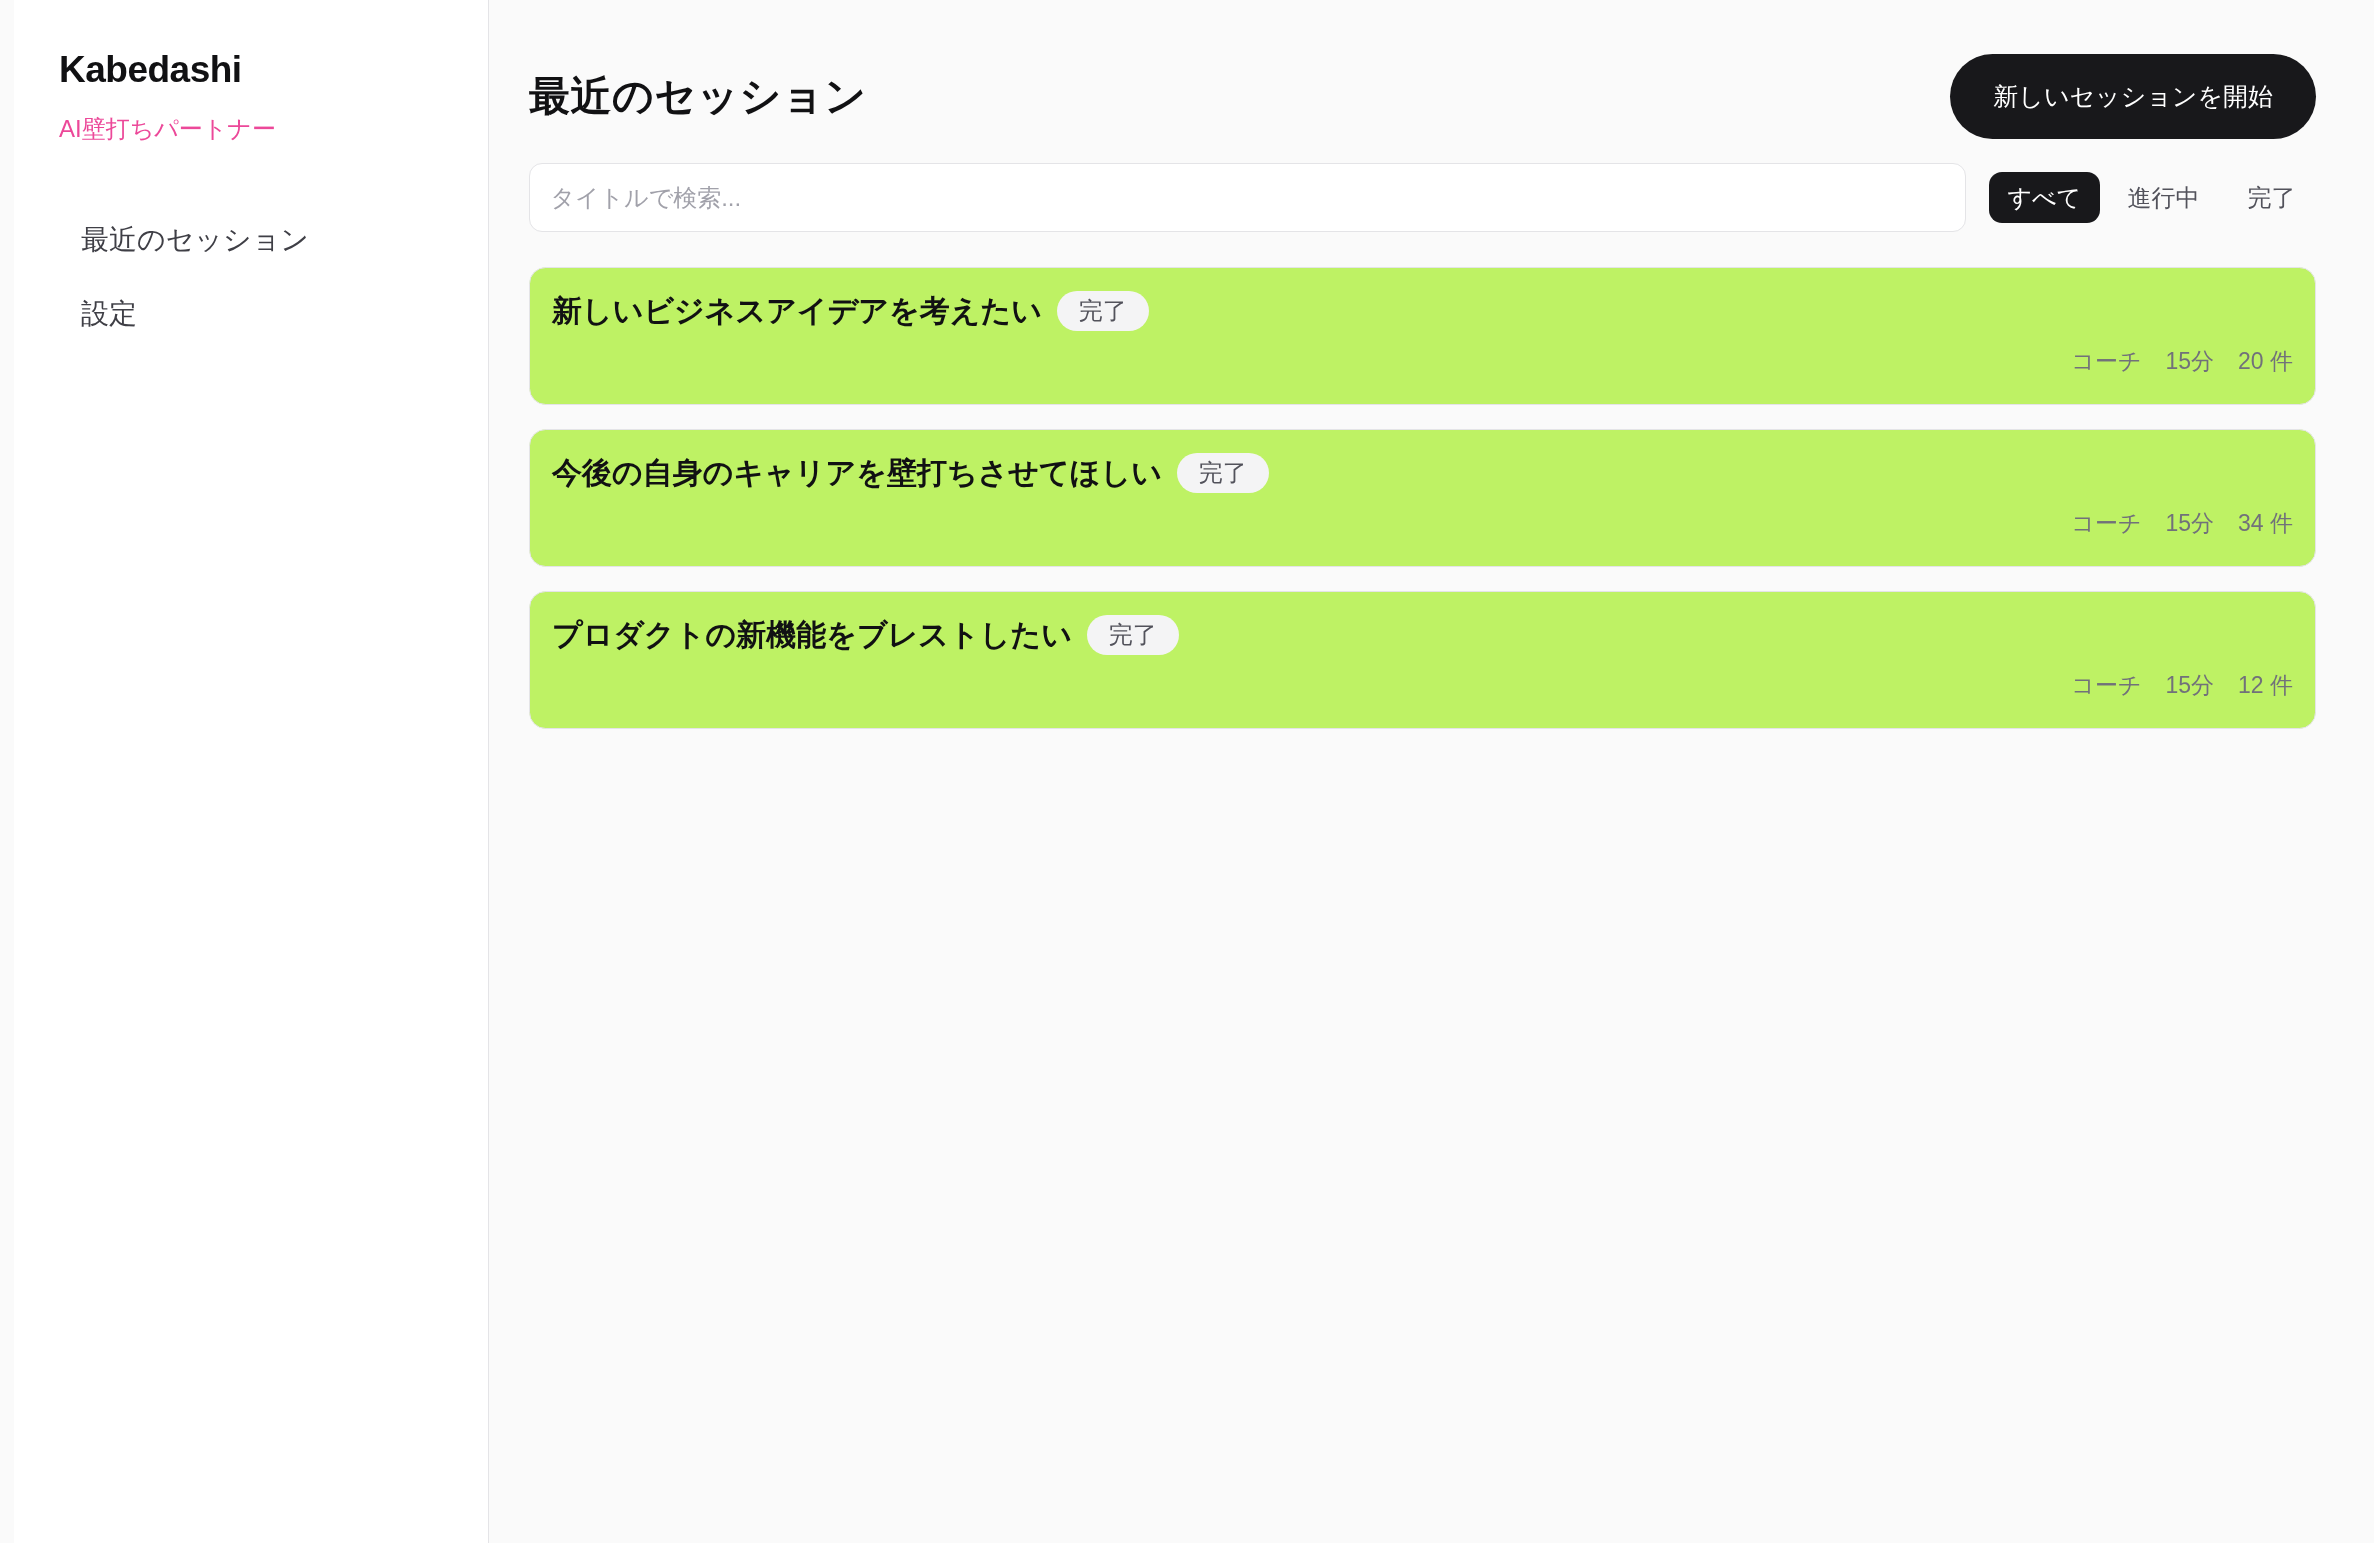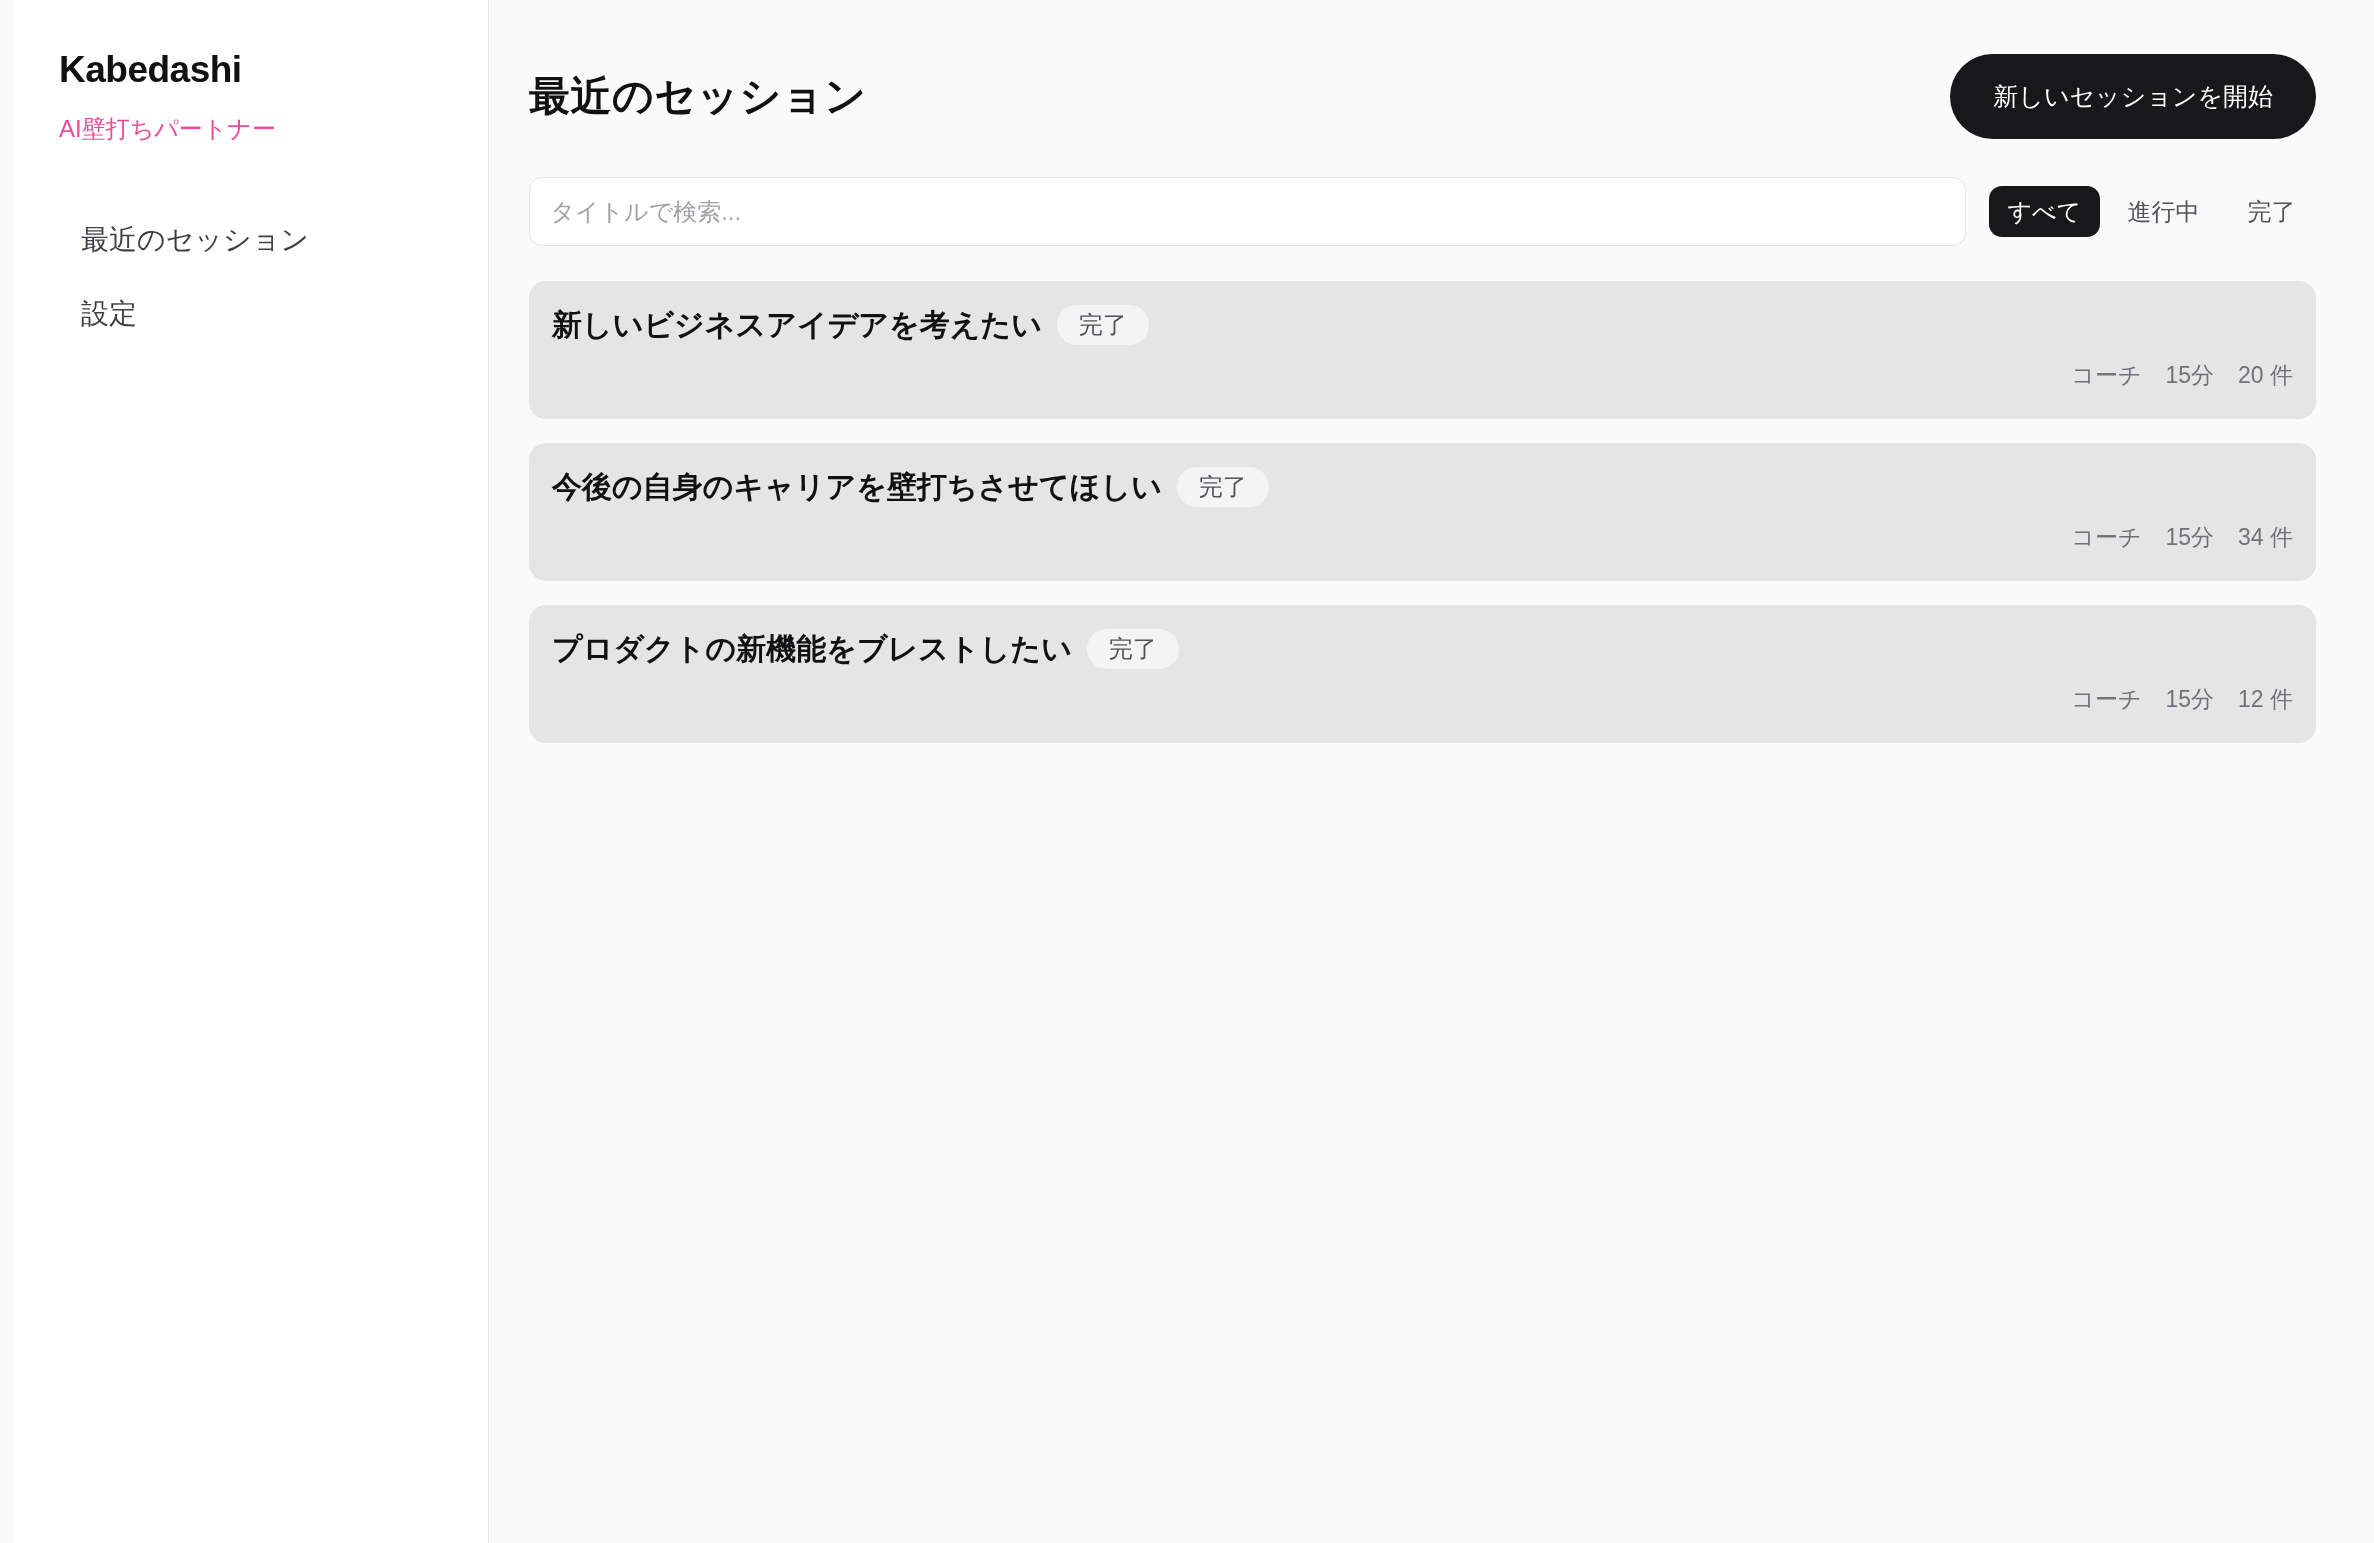--- a/index.html
+++ b/index.html
@@ -63,21 +63,21 @@
     height: 85px;
     padding: 0 43px;
     background: #18181b; color: #ffffff;
     font-size: 25px;
     font-family: inherit;
     border: none; border-radius: 927px;
     cursor: pointer;
     display: inline-flex; align-items: center;
   }
   .search-row {
-    margin-top: 38px;
+    margin-top: 24px;
     display: flex; align-items: center; gap: 23px;
   }
   .search-input {
     flex: 1;
     height: 69px;
     background: #ffffff;
     border: 1.9px solid #e4e4e7;
     border-radius: 13px;
     padding: 0 20.4px;
     font-size: 24px;
@@ -100,21 +100,21 @@
   }
   .filter-btn.active {
     background: #18181b; color: #ffffff;
     padding: 12px 18.6px;
   }
   .session-list {
     margin-top: 35px;
     display: flex; flex-direction: column; gap: 24px;
   }
   .card {
-    background: #e5e5e5;
+    background: #bef264;
     border: 1.9px solid #e4e4e7;
     border-radius: 16.7px;
     padding: 23px 22px 27px 22px;
     cursor: pointer;
   }
   .card-title-row {
     display: flex; align-items: center; gap: 15px;
   }
   .card-title {
     font-size: 30px; font-weight: 700; color: #111113;

